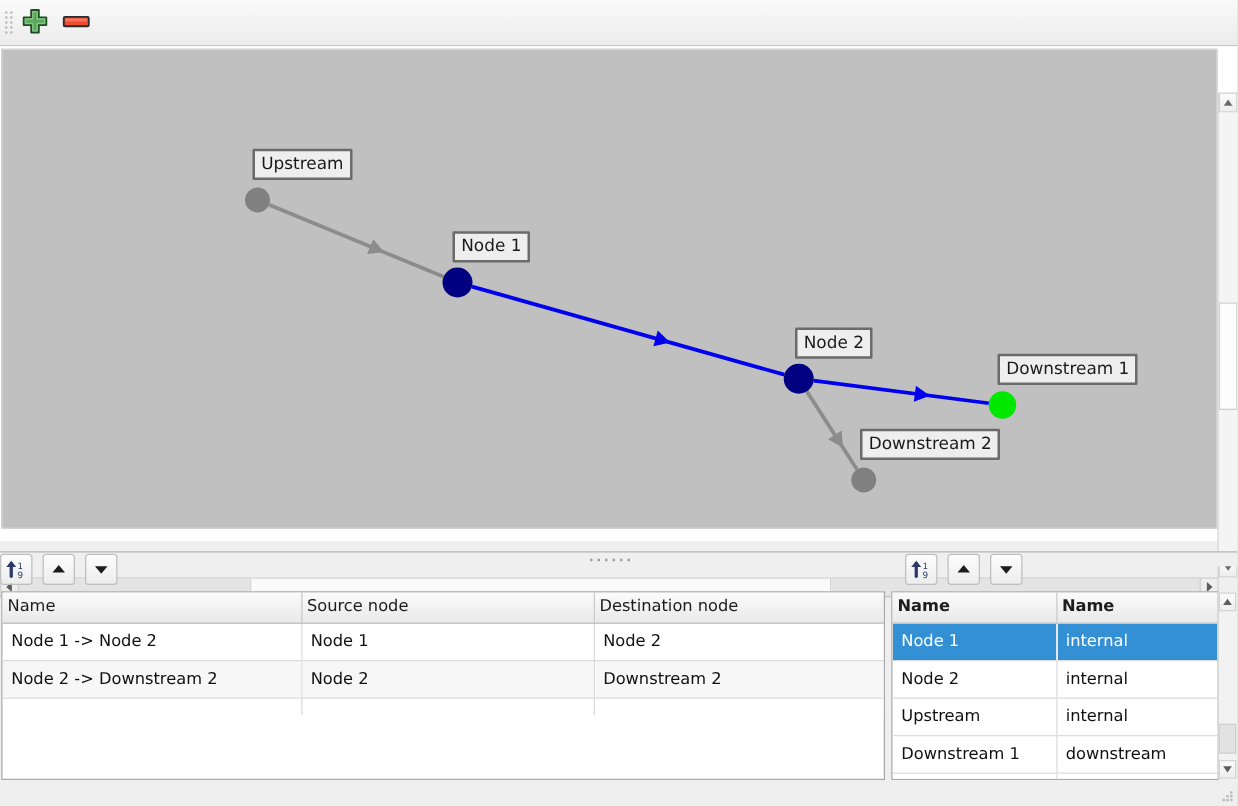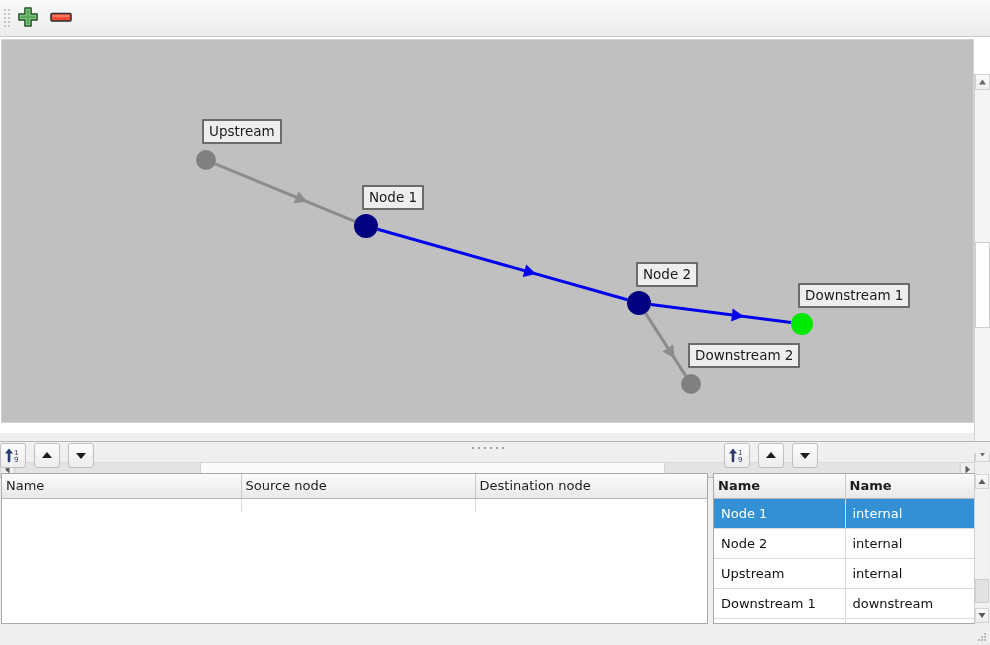--- a/index.html
+++ b/index.html
@@ -307,20 +307,30 @@
             <col style="width:232px">
           </colgroup>
         <thead>
             <tr id="edge-head">
               <th>Name</th>
               <th>Source node</th>
               <th>Destination node</th>
             </tr>
           </thead>
         <tbody id="edge-body">
+            <tr>
+              <td>Node 1 -&gt; Node 2</td>
+              <td>Node 1</td>
+              <td>Node 2</td>
+            </tr>
+            <tr class="alt">
+              <td>Node 2 -&gt; Downstream 2</td>
+              <td>Node 2</td>
+              <td>Downstream 2</td>
+            </tr>
             <tr class="empty">
               <td></td>
               <td></td>
               <td></td>
             </tr>
           </tbody>
       </table>
     </div>
   </div>
 

